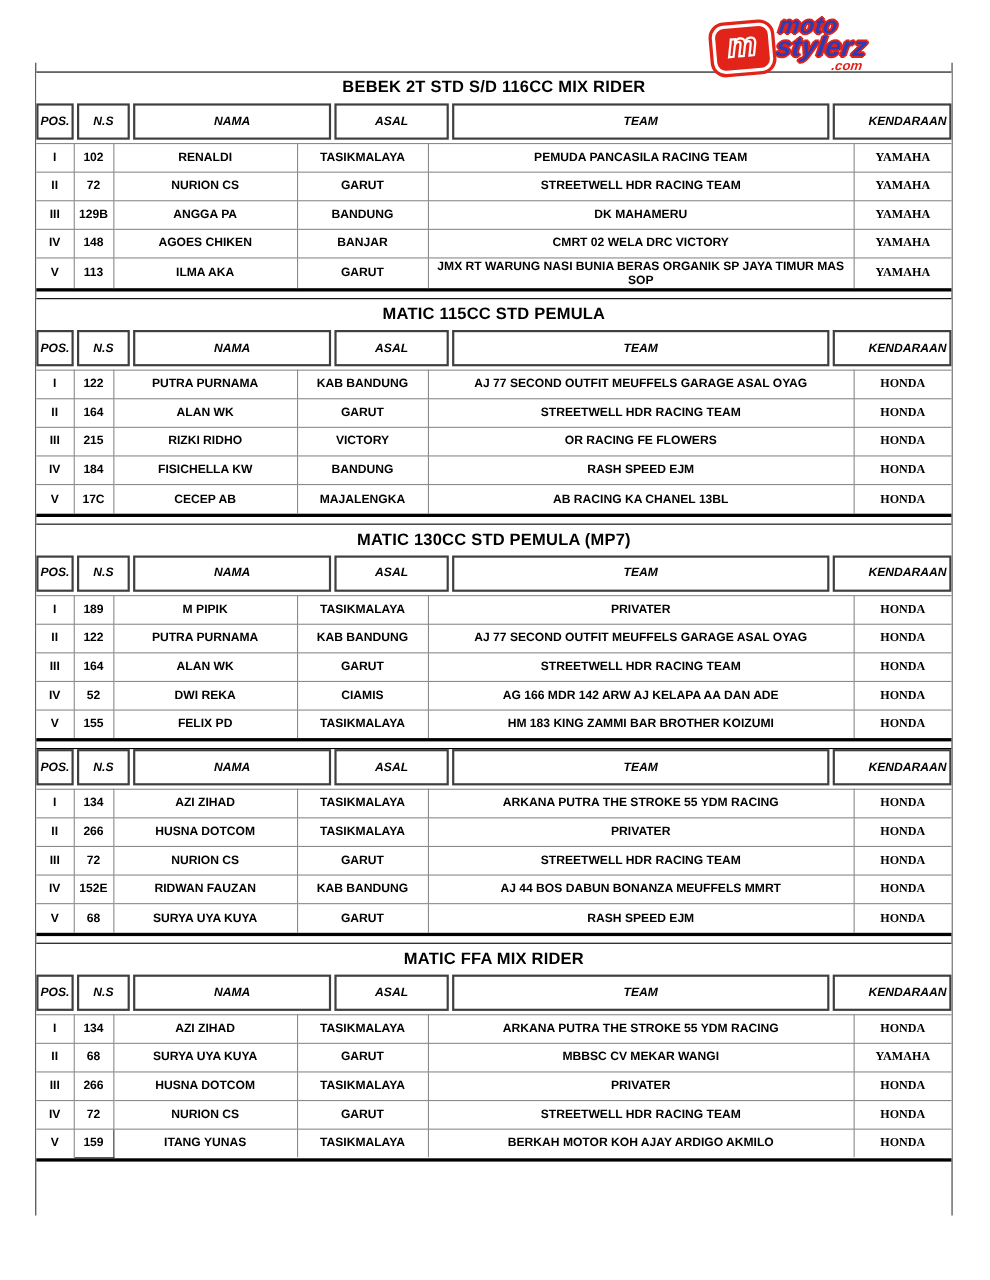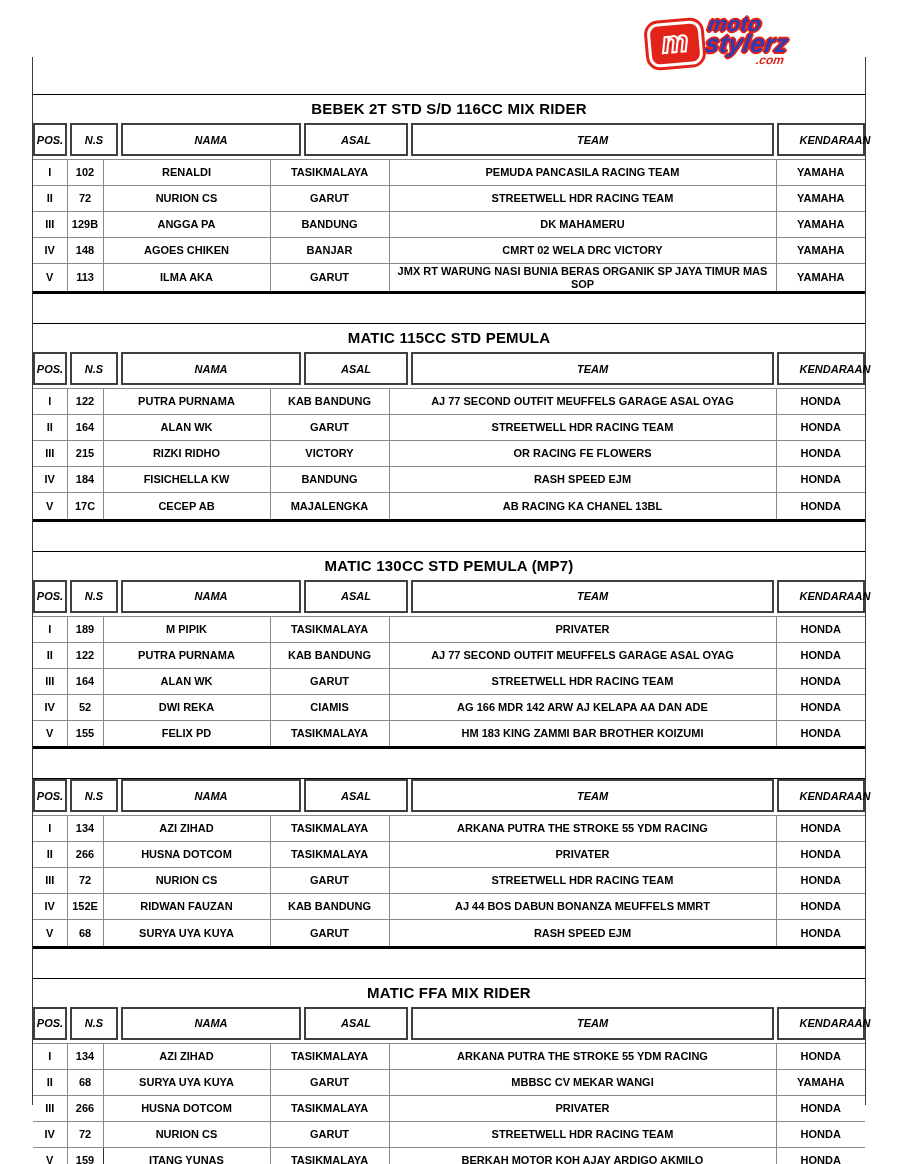--- a/index.html
+++ b/index.html
@@ -5,36 +5,36 @@
   * { margin:0; padding:0; box-sizing:border-box; }
   body {
     width:900px; height:1164px; background:#ffffff; overflow:hidden;
     font-family:"Liberation Sans", sans-serif; position:relative;
   }
   .sheet {
     position:absolute; left:32px; top:57px; width:834px; height:1048px;
     border-left:1px solid #3a3a3a; border-right:1px solid #3a3a3a;
     padding-top:8px;
   }
-  .section { border-top:1px solid #000; border-bottom:3px solid #000; margin-bottom:6px; background:#fff;margin-top:29px; }
+  .section { border-top:1px solid #000; border-bottom:3px solid #000; margin-bottom:6px; background:#fff; }
   .title-band { height:28px; line-height:28px; text-align:center; font-size:15px; font-weight:bold; color:#000; letter-spacing:0.2px; }
   .head-row { display:flex; gap:3px; padding:0 0 3px 0;font-style:italic; }
   .hcell {
     border:2px solid #3f3f3f; height:33px; display:flex; align-items:center; justify-content:center;
     font-weight:bold; font-size:11px; color:#000; background:#fff; flex:none;
   }
   .h-pos { width:34px; } .h-ns { width:48px; } .h-nama { width:180px; }
-  .h-asal { width:104px; } .h-team { flex:1 1 auto; } .h-kend { width:88px;padding-left:28px; }
+  .h-asal { width:104px; } .h-team { flex:1 1 auto; } .h-kend { width:108px;padding-left:28px; }
   table.data { width:100%; border-collapse:collapse; table-layout:fixed; }
   table.data td {
     border:1px solid #8a8a8a; height:26px; font-weight:bold; font-size:11px; color:#000;
     text-align:center; padding:1px 3px; line-height:1.15; word-wrap:break-word;
   }
   table.data td:first-child { border-left:none; }
-  table.data td:last-child { border-right:none; }
+  table.data td:last-child { border-right:none;font-family:Liberation Serif, serif; }
   table.data tr:last-child td { border-bottom:none; }
   td.c-nama { text-align:left; padding-left:4px; }
   td.boxed { border:1px solid #333 !important; }
   col.w-pos { width:34px; } col.w-ns { width:36px; } col.w-nama { width:167px; }
   col.w-asal { width:119px; } col.w-team { width:auto; } col.w-kend { width:89px; }
 
   
   .logo { position:absolute; left:640px; top:12px; width:170px; height:58px; z-index:5; }
   .logo-badge {
     position:absolute; left:8px; top:10px; width:54px; height:44px;

